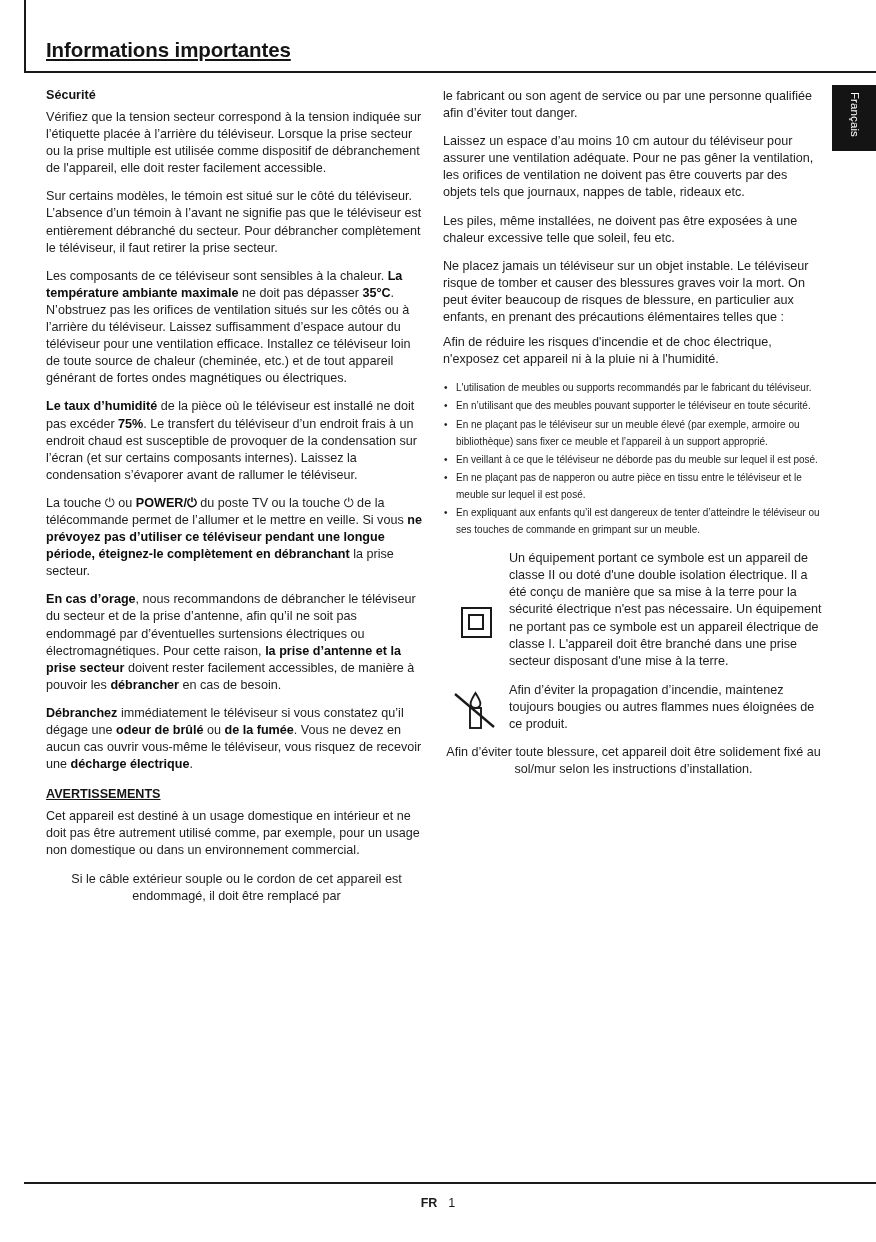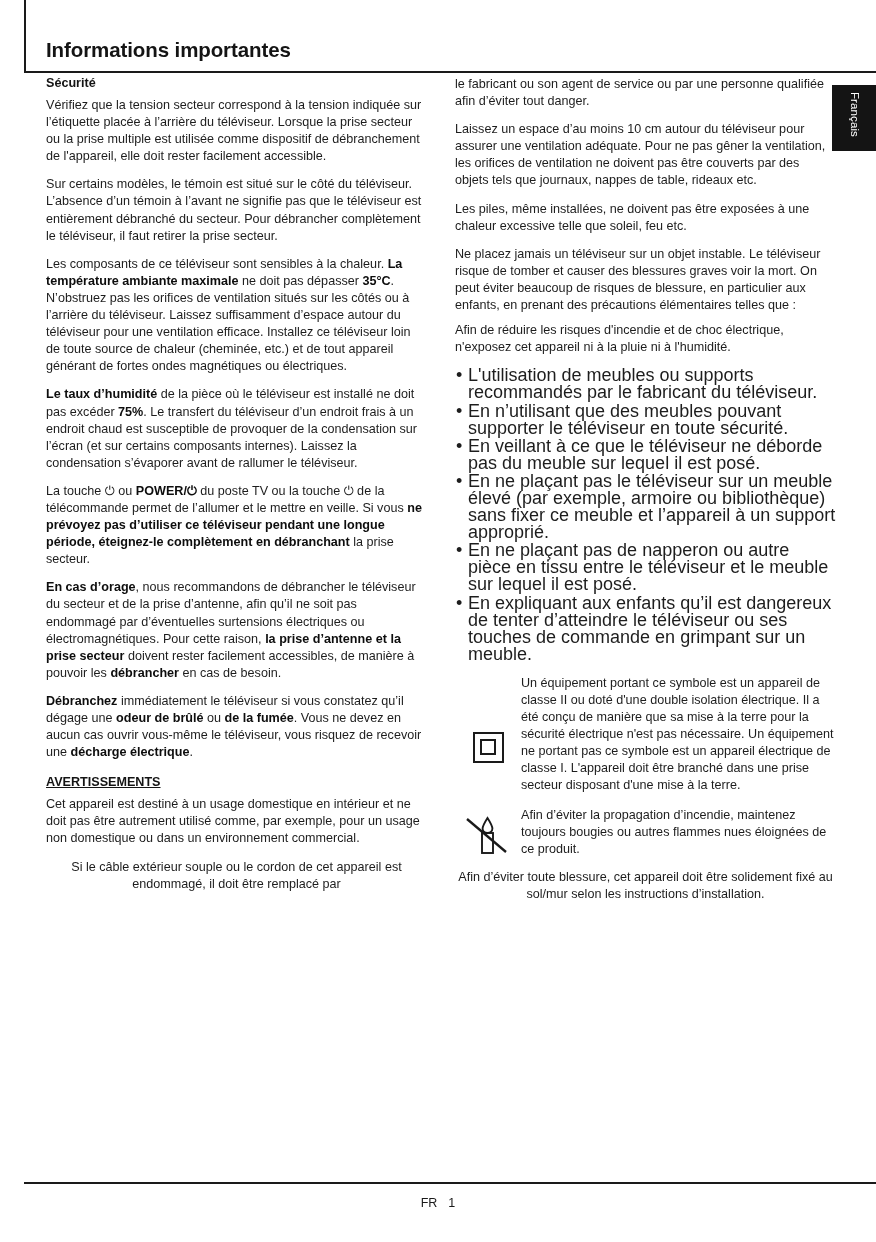--- a/index.html
+++ b/index.html
@@ -19,20 +19,21 @@
 
   
   .page-title {
     position: absolute;
     left: 46px;
     top: 38px;
     font-size: 20.5px;
     font-weight: bold;
     letter-spacing: -0.1px;
     color: #141414;
+    text-decoration: underline;
   }
   .header-rule {
     position: absolute;
     left: 24px;
     top: 71px;
     width: 852px;
     height: 2.4px;
     background: #1a1a1a;
   }
   .frame-left {
@@ -63,24 +64,24 @@
     position: absolute;
     left: 29px;
     top: 7px;
     letter-spacing: 0.1px;
   }
 
   
   .columns {
     position: absolute;
     left: 46px;
-    top: 76px;
+    top: 88px;
     width: 790px;
     display: flex;
-    gap: 28px;
+    gap: 16px;
   }
   .col { width: 381px; }
   .col.right { width: 381px; }
 
   h3.sub {
     font-size: 12.6px;
     font-weight: bold;
     margin: 0 0 7px 0;
     color: #141414;
   }
@@ -96,21 +97,21 @@
   p.body:last-child { margin-bottom: 0; text-align: center; }
   p.tight { margin-bottom: 8px; }
   b { font-weight: bold; color: #0d0d0d; }
 
   ul.bullets {
     list-style: none;
     margin: 0 0 3px 0;
     padding: 0;
   }
   ul.bullets li {
-    font-size: 18px;
+    font-size: 10px;
     line-height: 17.1px;
     padding-left: 13px;
     position: relative;
     margin-bottom: 1px;
     color: #1d1d1d;
   }
   ul.bullets li:before {
     content: "\2022";
     position: absolute;
     left: 1px;
@@ -166,21 +167,21 @@
   }
   .footer-text {
     position: absolute;
     top: 1196px;
     left: 0;
     width: 876px;
     text-align: center;
     font-size: 12.5px;
     color: #1a1a1a;
   }
-  .footer-text .fr { font-weight: normal; margin-top: 8px; }
+  .footer-text .fr { font-weight: bold; margin-top: 8px; }
   .footer-text .pg { margin-left: 11px; }
 </style>
 </head>
 <body>
 
 <div class="page">
 
   <div class="frame-left"></div>
   <h1 class="page-title">Informations importantes</h1>
   <div class="header-rule"></div>
@@ -228,22 +229,22 @@
 
       <p class="body">le fabricant ou son agent de service ou par une personne qualifiée afin d’éviter tout danger.</p>
       <p class="body">Laissez un espace d’au moins 10 cm autour du téléviseur pour assurer une ventilation adéquate. Pour ne pas gêner la ventilation, les orifices de ventilation ne doivent pas être couverts par des objets tels que journaux, nappes de table, rideaux etc.</p>
       <p class="body">Les piles, même installées, ne doivent pas être exposées à une chaleur excessive telle que soleil, feu etc.</p>
       <p class="body tight">Ne placez jamais un téléviseur sur un objet instable. Le téléviseur risque de tomber et causer des blessures graves voir la mort. On peut éviter beaucoup de risques de blessure, en particulier aux enfants, en prenant des précautions élémentaires telles que :</p>
       <p class="body">Afin de réduire les risques d'incendie et de choc électrique, n'exposez cet appareil ni à la pluie ni à l'humidité.</p>
 
       <ul class="bullets">
         <li>L'utilisation de meubles ou supports recommandés par le fabricant du téléviseur.</li>
         <li>En n’utilisant que des meubles pouvant supporter le téléviseur en toute sécurité.</li>
+        <li>En ne plaçant pas le téléviseur sur un meuble élevé (par exemple, armoire ou bibliothèque) sans fixer ce meuble et l’appareil à un support approprié.</li>
         <li>En veillant à ce que le téléviseur ne déborde pas du meuble sur lequel il est posé.</li>
-        <li>En ne plaçant pas le téléviseur sur un meuble élevé (par exemple, armoire ou bibliothèque) sans fixer ce meuble et l’appareil à un support approprié.</li>
         <li>En ne plaçant pas de napperon ou autre pièce en tissu entre le téléviseur et le meuble sur lequel il est posé.</li>
         <li>En expliquant aux enfants qu’il est dangereux de tenter d’atteindre le téléviseur ou ses touches de commande en grimpant sur un meuble.</li>
       </ul>
 
 
       <div class="sym-block">
         <div class="sym-classii">
             <i></i>
           </div>
         <div class="sym-text">Un équipement portant ce symbole est un appareil de classe II ou doté d'une double isolation électrique. Il a été conçu de manière que sa mise à la terre pour la sécurité électrique n'est pas nécessaire. Un équipement ne portant pas ce symbole est un appareil électrique de classe I. L'appareil doit être branché dans une prise secteur disposant d'une mise à la terre.</div>

